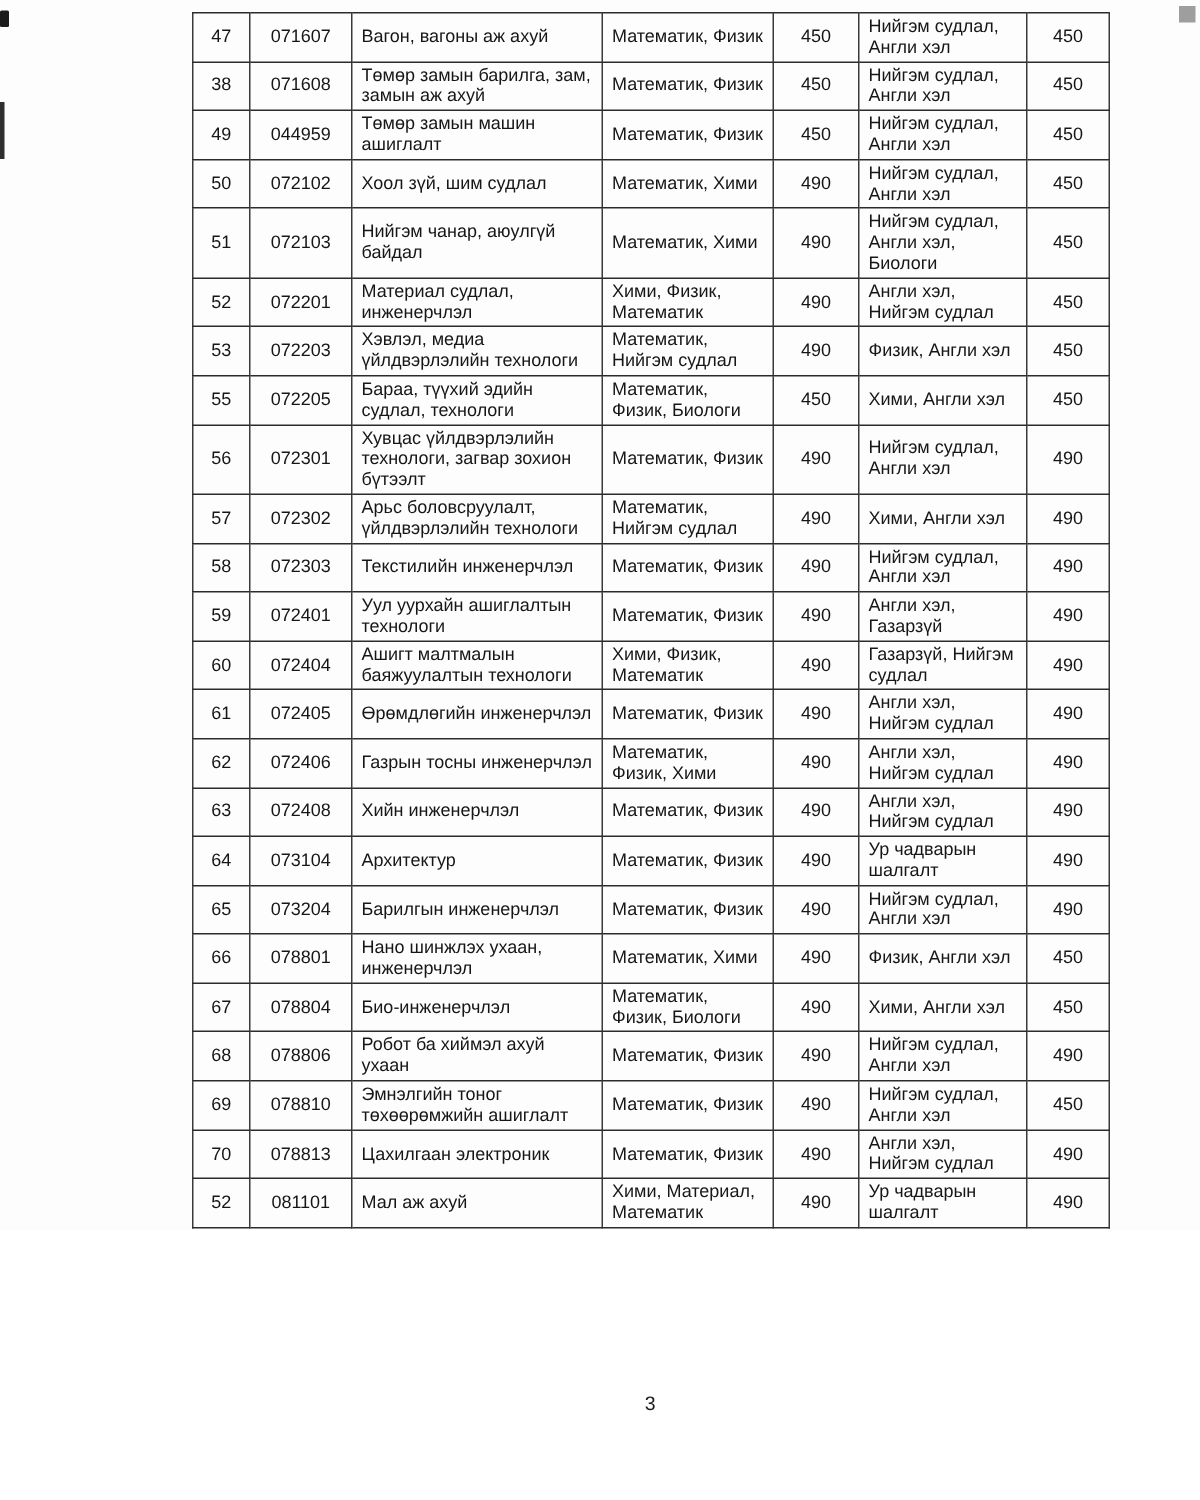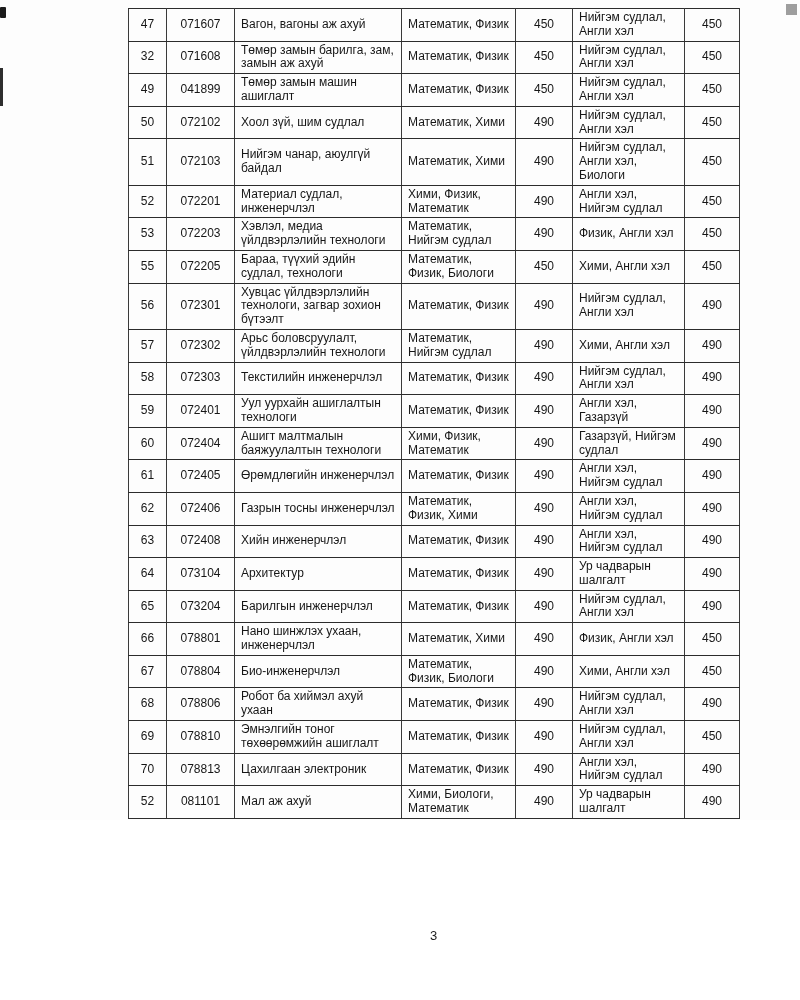--- a/index.html
+++ b/index.html
@@ -72,31 +72,31 @@
         <tr>
           <td class="col-num">47</td>
           <td class="col-code">071607</td>
           <td class="col-program">Вагон, вагоны аж ахуй</td>
           <td class="col-subjects1">Математик, Физик</td>
           <td class="col-score1">450</td>
           <td class="col-subjects2">Нийгэм судлал, Англи хэл</td>
           <td class="col-score2">450</td>
         </tr>
         <tr>
-          <td class="col-num">32</td>
+          <td class="col-num">38</td>
           <td class="col-code">071608</td>
           <td class="col-program">Төмөр замын барилга, зам, замын аж ахуй</td>
           <td class="col-subjects1">Математик, Физик</td>
           <td class="col-score1">450</td>
           <td class="col-subjects2">Нийгэм судлал, Англи хэл</td>
           <td class="col-score2">450</td>
         </tr>
         <tr>
           <td class="col-num">49</td>
-          <td class="col-code">041899</td>
+          <td class="col-code">044959</td>
           <td class="col-program">Төмөр замын машин ашиглалт</td>
           <td class="col-subjects1">Математик, Физик</td>
           <td class="col-score1">450</td>
           <td class="col-subjects2">Нийгэм судлал, Англи хэл</td>
           <td class="col-score2">450</td>
         </tr>
         <tr>
           <td class="col-num">50</td>
           <td class="col-code">072102</td>
           <td class="col-program">Хоол зүй, шим судлал</td>
@@ -273,21 +273,21 @@
           <td class="col-program">Цахилгаан электроник</td>
           <td class="col-subjects1">Математик, Физик</td>
           <td class="col-score1">490</td>
           <td class="col-subjects2">Англи хэл, Нийгэм судлал</td>
           <td class="col-score2">490</td>
         </tr>
         <tr>
           <td class="col-num">52</td>
           <td class="col-code">081101</td>
           <td class="col-program">Мал аж ахуй</td>
-          <td class="col-subjects1">Хими, Биологи, Математик</td>
+          <td class="col-subjects1">Хими, Материал, Математик</td>
           <td class="col-score1">490</td>
           <td class="col-subjects2">Ур чадварын шалгалт</td>
           <td class="col-score2">490</td>
         </tr>
       </tbody>
   </table>
 
   <div class="page-number">3</div>
 </div>
 

